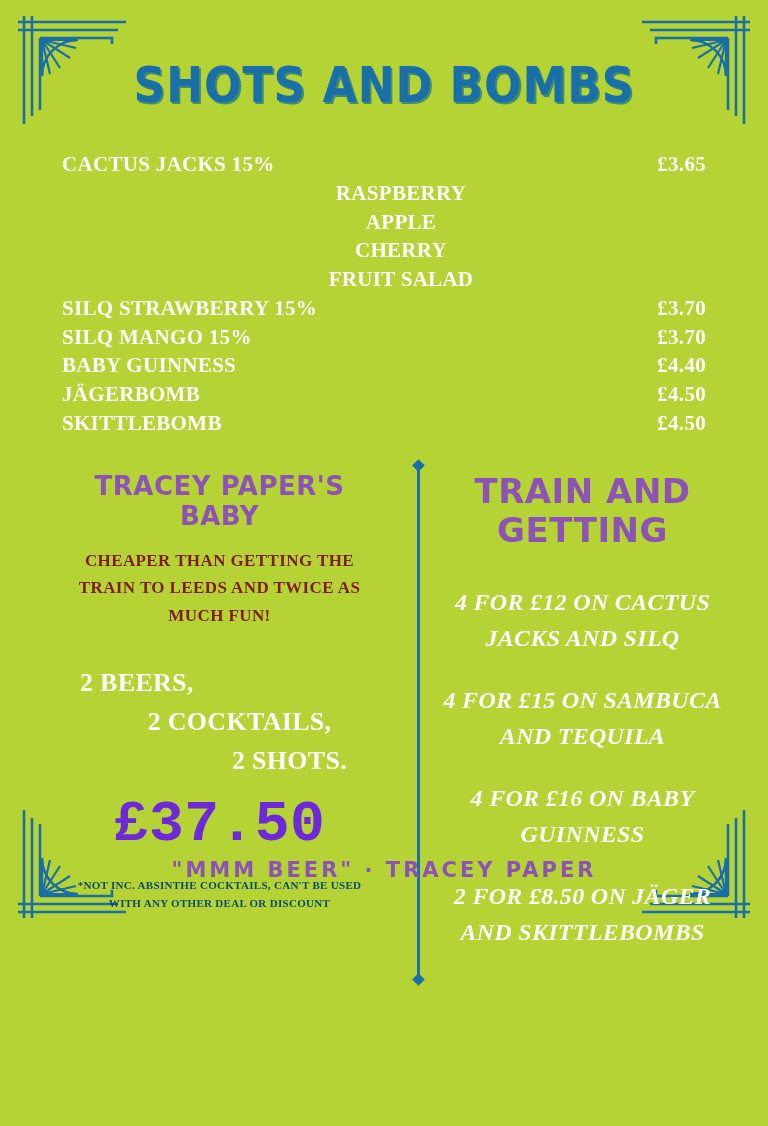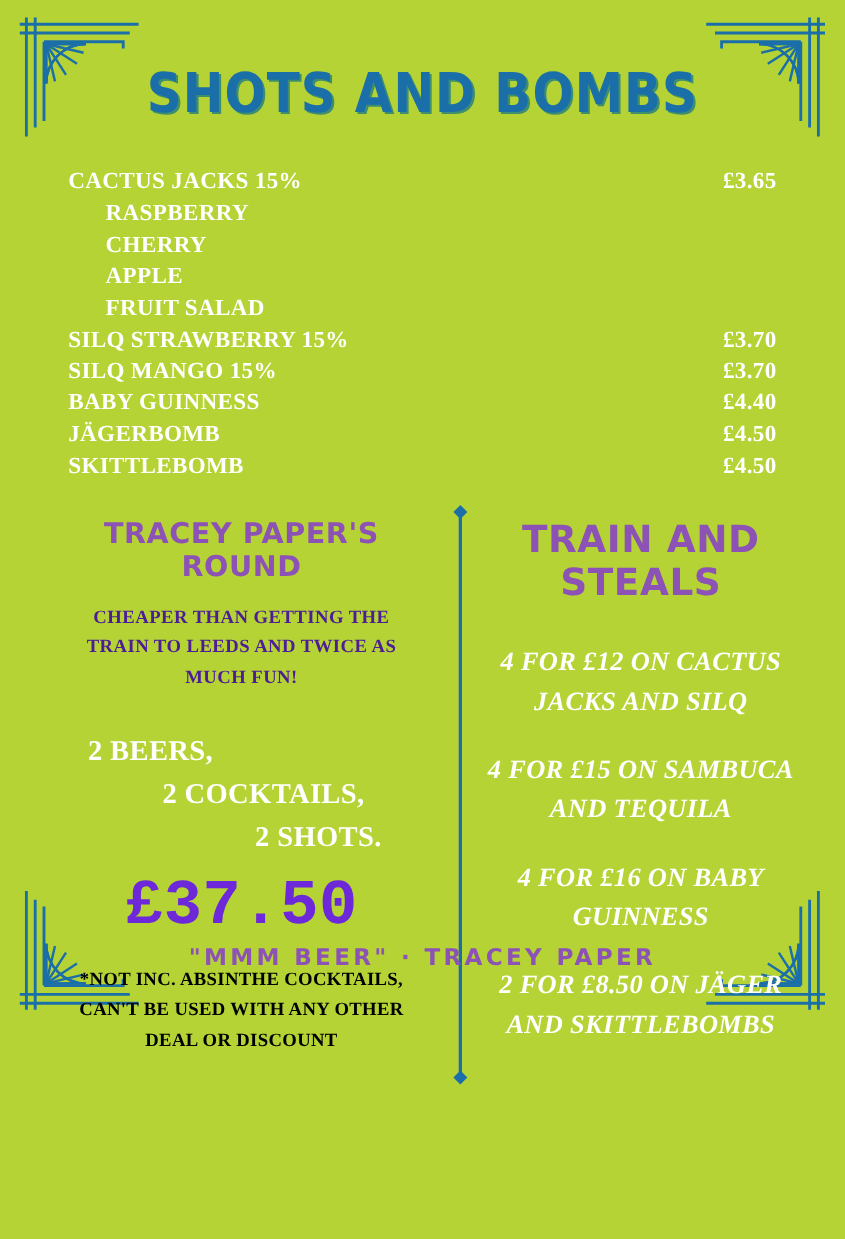--- a/index.html
+++ b/index.html
@@ -73,20 +73,21 @@
   .row .price { text-transform: uppercase; }
   .sub {
     color: #ffffff;
     font-family: "Liberation Serif", serif;
     font-weight: bold;
     font-size: 21px;
     letter-spacing: 0.3px;
     line-height: 1.37;
     padding-left: 34px;
     text-transform: uppercase;
+    text-align: center;
   }
 
   
   .divider {
     position: absolute;
     left: 417px;
     top: 466px;
     width: 3px;
     height: 513px;
     background: #1b6fa8;
@@ -117,21 +118,21 @@
     font-family: "DejaVu Sans", sans-serif;
     font-weight: bold;
     font-size: 26px;
     line-height: 1.14;
     letter-spacing: 0.5px;
   }
   .deco-head.right { font-size: 34px; }
 
   .tagline {
     margin-top: 16px;
-    color: #4c1d95;
+    color: #7f1d1d;
     font-family: "Liberation Serif", serif;
     font-weight: bold;
     font-size: 17px;
     line-height: 1.6;
     letter-spacing: 0.4px;
     text-transform: uppercase;
     padding: 0 14px;
   }
 
   .bundle {
@@ -153,24 +154,24 @@
     color: #6d28d9;
     font-family: Liberation Mono, monospace;
     font-weight: bold;
     font-size: 58px;
     letter-spacing: 0.5px;
     line-height: 1;
   }
 
   .fineprint {
     margin-top: 22px;
-    color: #000000;
-    font-family: "Liberation Serif", serif;
-    font-weight: bold;
-    font-size: 17px;
+    color: #0c4a6e;
+    font-family: "Liberation Serif", serif;
+    font-weight: bold;
+    font-size: 11px;
     line-height: 1.65;
     letter-spacing: 0.3px;
     text-transform: uppercase;
     padding: 0 30px;
   }
 
   .deals {
     margin-top: 34px;
   }
   .deal {
@@ -297,22 +298,22 @@
 
   <div class="title">SHOTS AND BOMBS</div>
 
   <div class="pricelist">
 
     <div class="row">
       <span class="name">CACTUS JACKS 15%</span>
       <span class="price">£3.65</span>
     </div>
     <div class="sub">RASPBERRY</div>
+    <div class="sub">APPLE</div>
     <div class="sub">CHERRY</div>
-    <div class="sub">APPLE</div>
     <div class="sub">FRUIT SALAD</div>
 
     <div class="row">
       <span class="name">SILQ STRAWBERRY 15%</span>
       <span class="price">£3.70</span>
     </div>
     <div class="row">
       <span class="name">SILQ MANGO 15%</span>
       <span class="price">£3.70</span>
     </div>
@@ -328,36 +329,36 @@
       <span class="name">SKITTLEBOMB</span>
       <span class="price">£4.50</span>
     </div>
   </div>
 
   <div class="divider"></div>
 
   <div class="col col-left">
     <div class="deco-head">
       <span>TRACEY PAPER'S</span><br>
-      <span>ROUND</span>
+      <span>BABY</span>
     </div>
     <div class="tagline">CHEAPER THAN GETTING THE TRAIN TO LEEDS AND TWICE AS MUCH FUN!</div>
     <div class="bundle">
       <span class="l1">2 BEERS,</span>
       <span class="l2">2 COCKTAILS,</span>
       <span class="l3">2 SHOTS.</span>
     </div>
     <div class="bigprice">£37.50</div>
     <div class="fineprint">*NOT INC. ABSINTHE COCKTAILS, CAN'T BE USED WITH ANY OTHER DEAL OR DISCOUNT</div>
   </div>
 
   <div class="col col-right">
     <div class="deco-head right">
       <span>TRAIN AND</span><br>
-      <span>STEALS</span>
+      <span>GETTING</span>
     </div>
     <div class="deals">
       <div class="deal">4 FOR £12 ON CACTUS JACKS AND SILQ</div>
       <div class="deal">4 FOR £15 ON SAMBUCA AND TEQUILA</div>
       <div class="deal">4 FOR £16 ON BABY GUINNESS</div>
       <div class="deal">2 FOR £8.50 ON JÄGER AND SKITTLEBOMBS</div>
     </div>
   </div>
 
   <div class="footer">"MMM  BEER" · TRACEY PAPER</div>

